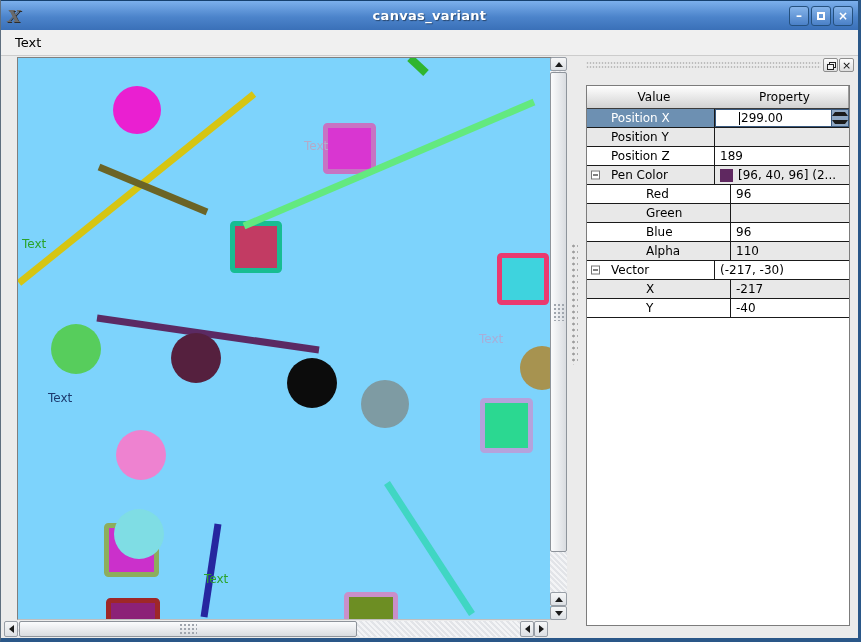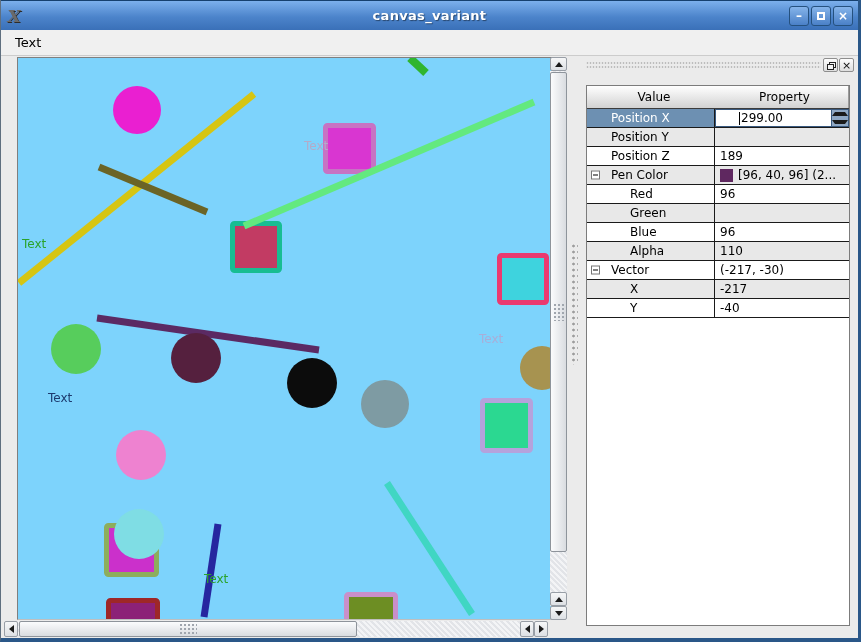--- a/index.html
+++ b/index.html
@@ -69,21 +69,21 @@
     border:1px solid #7c7c7c;overflow:hidden;}
   .pt-header{display:flex;height:23px;border-bottom:1px solid #3c3c3c;}
   .pt-hcell{background:linear-gradient(#ffffff,#d2d2d2);border-right:1px solid #9a9a9a;
     display:flex;align-items:center;justify-content:center;font-size:12px;color:#000;}
   .pt-hcell.c1{width:128px;}
   .pt-hcell.c2{flex:1;border-right:none;}
   .pt-row{display:flex;height:19px;font-size:12px;border-bottom:1px solid #1a1a1a;background:#fff;}
   .pt-row.alt{background:#e8e8e8;}
   .p-cell{width:128px;display:flex;align-items:center;position:relative;border-right:1px solid #1a1a1a;}
   .p-cell.lvl0{padding-left:24px;}
-  .p-cell.lvl1{padding-left:43px;}
+  .p-cell.lvl1{padding-left:43px;margin-left:16px;}
   .sel .p-cell{background:#6d90b2;color:#fff;}
   .expander{position:absolute;left:4px;top:50%;transform:translateY(-50%);width:9px;height:9px;
     border:1px solid #777;background:#fff;display:none;align-items:center;justify-content:center;}
   .expander::before{content:"";width:5px;height:1px;background:#000;}
   .v-cell{flex:1;display:flex;align-items:center;padding-left:5px;gap:5px;overflow:hidden;white-space:nowrap;}
   .sel .v-cell{padding:0;}
   .swatch{width:13px;height:13px;flex:none;}
   .spinbox{display:none;flex:1;height:100%;background:#fff;border:1px solid #39597e;
     position:relative;align-items:center;}
   .caret{width:1px;height:13px;background:#000;margin-left:3px;}

